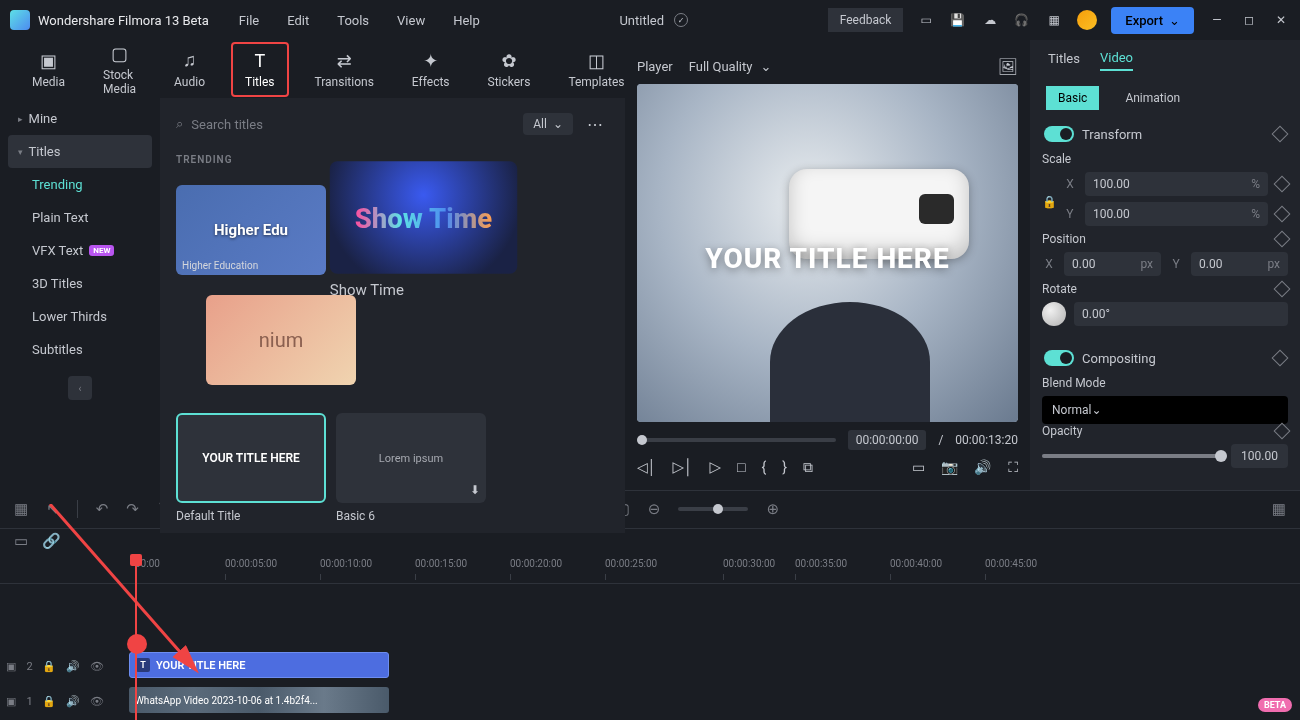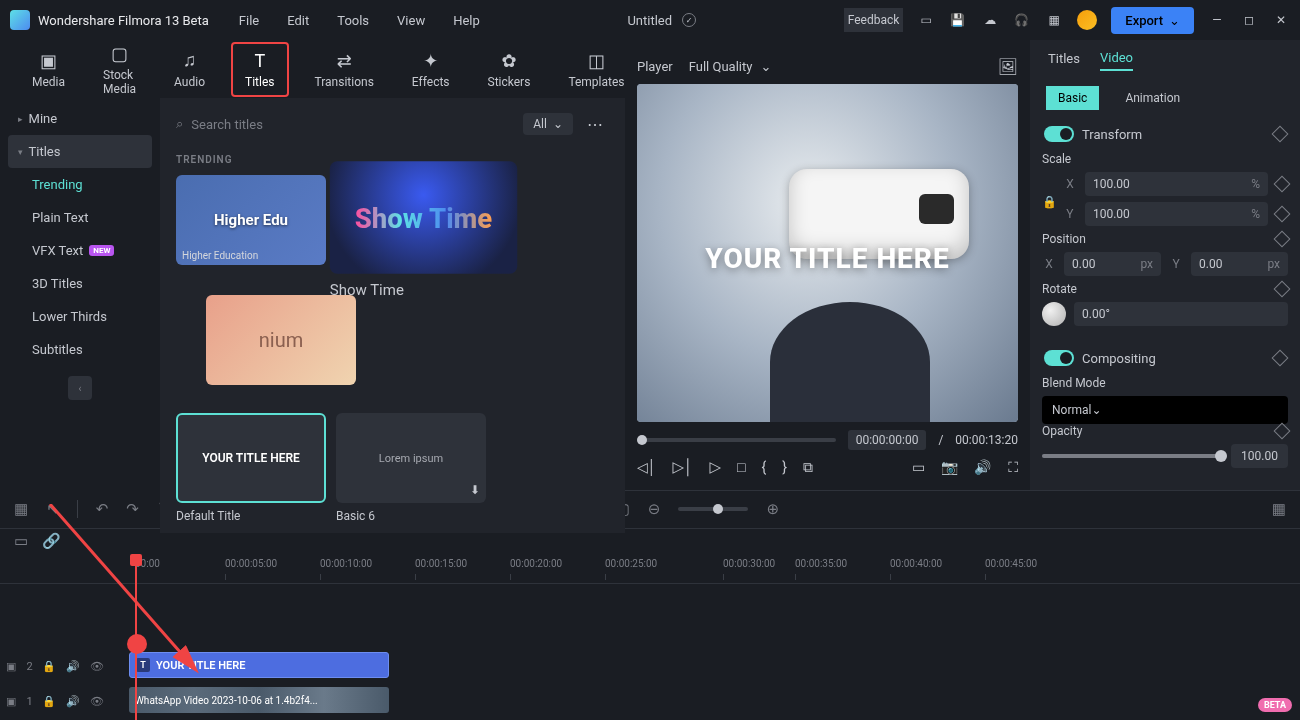--- a/index.html
+++ b/index.html
@@ -5,21 +5,21 @@
 *{margin:0;padding:0;box-sizing:border-box;font-family:-apple-system,BlinkMacSystemFont,"Segoe UI",Roboto,sans-serif;}
 body{background:#1a1d23;color:#c5c8cf;overflow:hidden;width:1300px;height:720px;font-size:12px;}
 .titlebar{height:40px;display:flex;align-items:center;padding:0 10px;background:#1a1d23;}
 .logo{width:20px;height:20px;background:linear-gradient(135deg,#5de0e6,#4d8bf0);border-radius:4px;margin-right:8px;}
 .app-name{font-size:13px;color:#e8e9ec;margin-right:30px;}
 .menu{display:flex;gap:28px;}
 .menu span{font-size:13px;color:#c5c8cf;cursor:pointer;}
 .center-title{flex:1;text-align:center;color:#c5c8cf;font-size:13px;display:flex;justify-content:center;align-items:center;gap:10px;}
 .check-icon{width:14px;height:14px;border:1.5px solid #7a7d85;border-radius:50%;display:inline-flex;align-items:center;justify-content:center;font-size:8px;}
 .right-controls{display:flex;align-items:center;gap:14px;}
-.feedback{background:#2e323a;padding:5px 4px;border-radius:0;font-size:12px;}
+.feedback{background:#2e323a;padding:5px 12px;border-radius:0;font-size:12px;}
 .icon-btn{width:18px;height:18px;display:flex;align-items:center;justify-content:center;color:#c5c8cf;}
 .avatar{width:20px;height:20px;border-radius:50%;background:linear-gradient(135deg,#f59e0b,#fbbf24);}
 .export-btn{background:#3b82f6;color:#000;padding:6px 14px;border-radius:4px;font-size:13px;font-weight:500;display:flex;align-items:center;gap:6px;}
 .win-btn{width:18px;height:18px;display:flex;align-items:center;justify-content:center;color:#c5c8cf;}
 
 .main-row{display:flex;height:450px;}
 .left-panel{width:625px;display:flex;flex-direction:column;}
 .tabs-row{height:58px;display:flex;align-items:center;padding:0 20px;gap:14px;background:#1a1d23;}
 .tab{display:flex;flex-direction:column;align-items:center;gap:4px;padding:6px 12px;cursor:pointer;color:#c5c8cf;border-radius:4px;}
 .tab.active{border:2px solid #f04444;color:#fff;}
@@ -36,21 +36,21 @@
 .side-sub.active{color:#5de0d4;}
 .new-badge{background:#b955f0;color:#fff;font-size:8px;padding:1px 4px;border-radius:3px;font-weight:700;}
 .collapse-btn{width:24px;height:24px;background:#2e323a;border-radius:4px;display:flex;align-items:center;justify-content:center;margin:10px auto;color:#7a7d85;font-size:10px;}
 
 .content{flex:1;background:#21242b;padding:10px 16px;position:relative;}
 .search-row{display:flex;align-items:center;gap:8px;height:32px;}
 .search-box{flex:1;display:flex;align-items:center;gap:8px;color:#7a7d85;font-size:13px;}
 .filter-dd{background:#2e323a;padding:4px 10px;border-radius:4px;font-size:12px;display:flex;align-items:center;gap:6px;}
 .more-icon{font-size:16px;color:#c5c8cf;padding:0 6px;}
 .section-label{font-size:10px;letter-spacing:1px;color:#7a7d85;margin:14px 0 10px;font-weight:600;}
-.grid{display:flex;gap:10px;flex-wrap:wrap;}
+.grid{display:flex;gap:10px;flex-wrap:wrap;align-items:center;}
 .card{width:150px;}
 .thumb{width:150px;height:90px;border-radius:6px;background:#2e323a;position:relative;overflow:hidden;display:flex;align-items:center;justify-content:center;font-size:13px;color:#fff;text-align:center;}
 .thumb.selected{border:2px solid #5de0d4;}
 .thumb .overlay{position:absolute;bottom:4px;left:6px;font-size:10px;color:#d5d7dc;}
 .card-label{font-size:12px;color:#c5c8cf;margin-top:6px;}
 .dl-icon{position:absolute;bottom:6px;right:6px;color:#c5c8cf;font-size:12px;}
 
 .thumb-edu{background:linear-gradient(135deg,#4a6db0,#5a7bc5);}
 .thumb-edu::after{content:'Higher Edu';position:absolute;font-weight:700;font-size:15px;color:#fff;text-shadow:0 1px 3px rgba(0,0,0,.6);}
 .thumb-show{background:radial-gradient(circle at 50% 30%,#3a5af0 0%,#1a2245 80%);}

